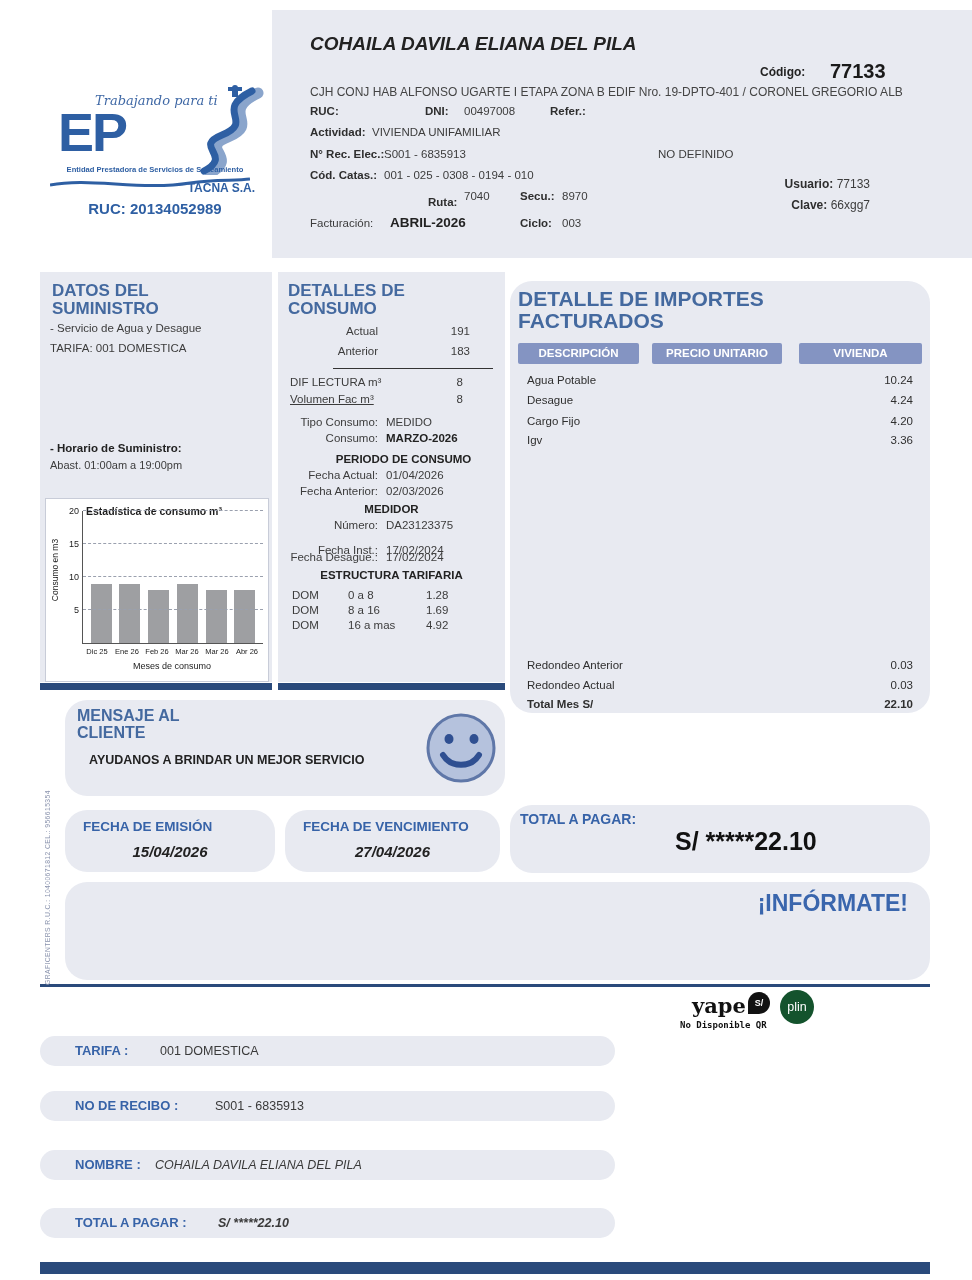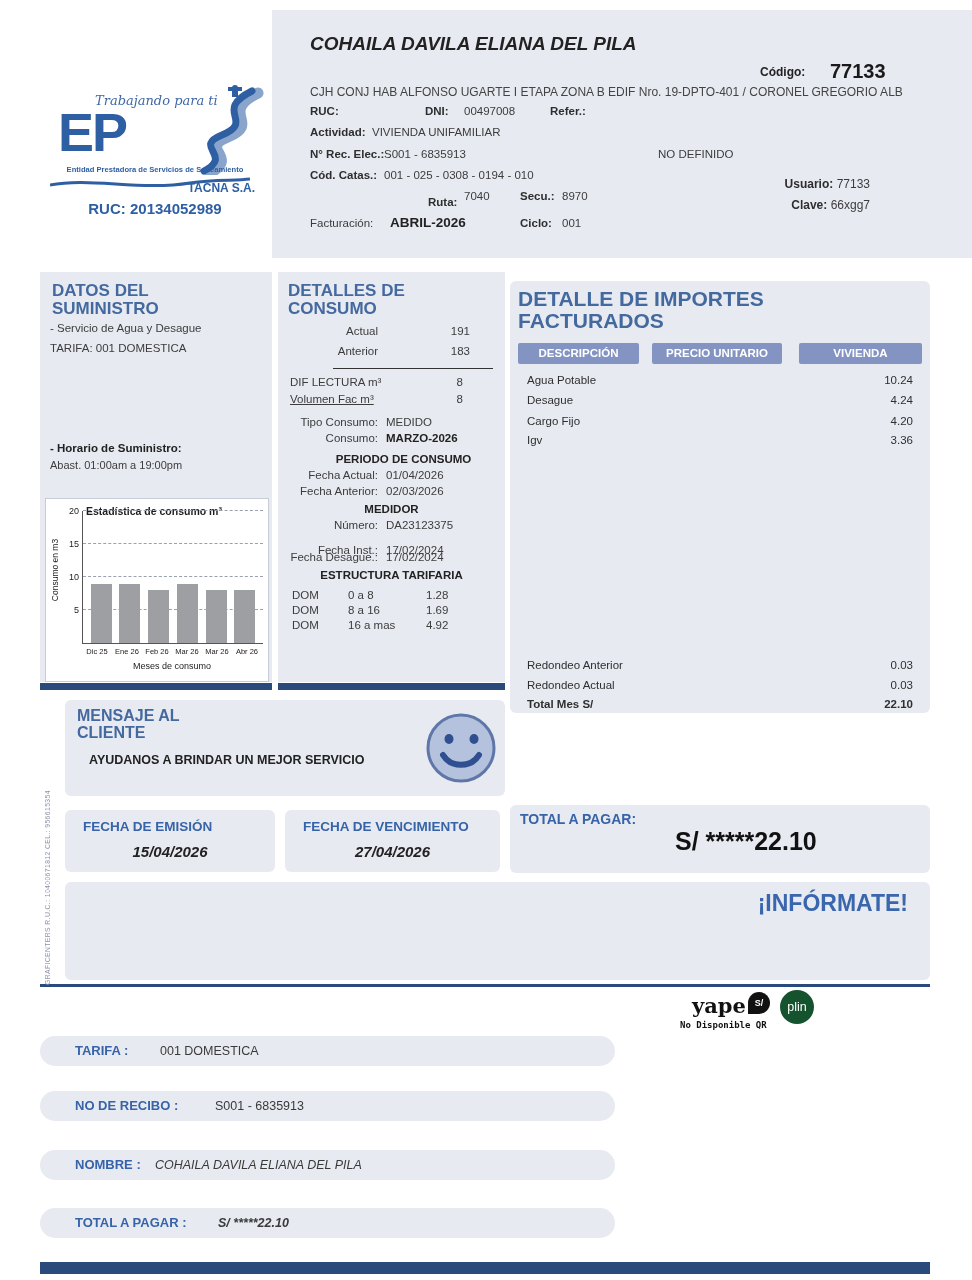--- a/index.html
+++ b/index.html
@@ -1,20 +1,20 @@
 <!DOCTYPE html>
 <html><head>
 <meta charset="utf-8">
 <style>
   html,body{margin:0;padding:0;background:#fff;}
   .page{position:relative;width:972px;height:1280px;background:#ffffff;
         font-family:"Liberation Sans",sans-serif;overflow:hidden;color:#3c3c3c;}
   .abs{position:absolute;}
   .panel{background:#e8eaf1;}
-  .rounded{border-radius:6px;}
+  .rounded{border-radius:22px;}
   .navybar{background:#2a4a7b;}
   .sect-title{color:#44699f;font-weight:bold;line-height:1.05;}
   .blue-lbl{color:#3763a8;font-weight:bold;}
   .b{font-weight:bold;}
   .i{font-style:italic;}
   .dark{color:#222;}
   .kv{position:absolute;left:0;width:100%;font-size:11.5px;}
   .kv .k{display:inline-block;width:100px;text-align:right;margin-right:8px;}
   .kv .v{display:inline-block;}
   .hdr-row{position:absolute;font-size:11.5px;}
@@ -97,21 +97,21 @@
       <span>77133</span>
     </div>
     <div class="hdr-row" style="right:102px;top:188px;text-align:right;font-size:12px;">
       <span class="lab">Clave:</span>
       <span>66xgg7</span>
     </div>
 
     <div class="hdr-row" style="left:38px;top:207px;"><span>Facturación:</span></div>
     <div class="hdr-row b dark" style="left:118px;top:205px;font-size:13.5px;"><span>ABRIL-2026</span></div>
     <div class="hdr-row" style="left:248px;top:207px;"><span class="lab">Ciclo:</span></div>
-    <div class="hdr-row" style="left:290px;top:207px;"><span>001</span></div>
+    <div class="hdr-row" style="left:290px;top:207px;"><span>003</span></div>
   </div>
 
   <div class="abs panel" style="left:40px;top:272px;width:232px;height:410px;">
     <div class="abs sect-title" style="left:12px;top:10px;width:180px;font-size:17px;">DATOS DEL SUMINISTRO</div>
     <div class="abs" style="left:10px;top:50px;font-size:11.5px;">- Servicio de Agua y Desague</div>
     <div class="abs" style="left:10px;top:70px;font-size:11.5px;">TARIFA: 001 DOMESTICA</div>
     <div class="abs b dark" style="left:10px;top:170px;font-size:11.5px;">- Horario de Suministro:</div>
     <div class="abs" style="left:10px;top:187px;font-size:11px;">Abast. 01:00am a 19:00pm</div>
 
     <div class="chartbox">

